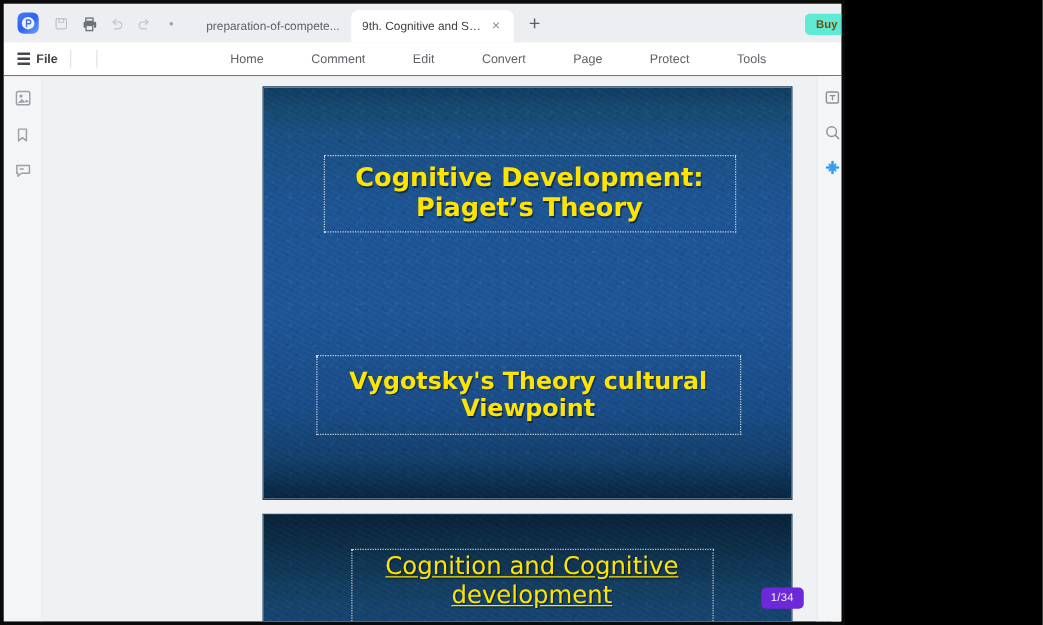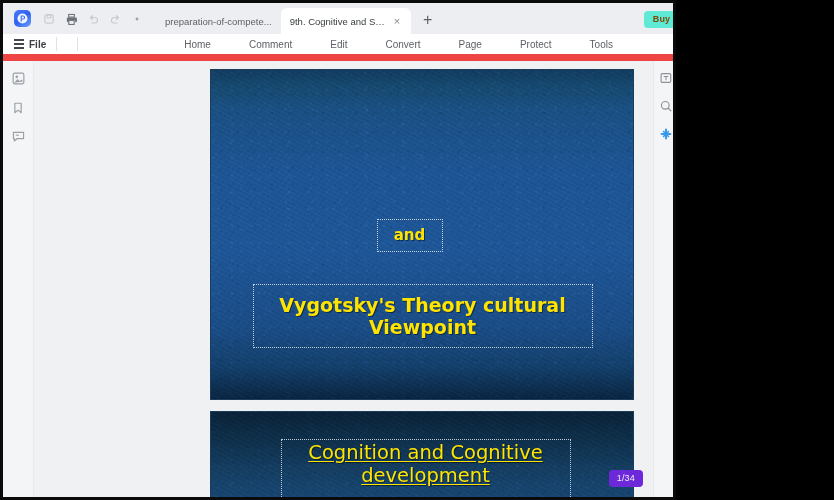--- a/index.html
+++ b/index.html
@@ -93,21 +93,21 @@
     display:flex; align-items:center; justify-content:center;
     overflow:hidden;
   }
 
   
   .ribbon {
     position: absolute; left: 0; top: 31px;
     width: 828px; height: 27px;
     background: #fff;
     display: flex; align-items: center;
-    border-bottom: 7px solid #ef4444;
+    border-bottom: 1px solid #ef4444;
   }
   .file-btn {
     display:flex; align-items:center; gap:5px;
     margin-left: 11px; font-size: 10px; font-weight: bold; color: #3c4043;
   }
   .ham { display:flex; flex-direction:column; gap:2.5px; }
   .ham i { display:block; width:10px; height:1.4px; background:#44484d; }
   .vsep { width:1px; height:14px; background:#e1e3e6; margin: 0 10px; }
   .zoomwrap { display:flex; align-items:center; gap:7px; }
   .zi { width:16px; height:16px; display:flex; align-items:center; justify-content:center; }
@@ -391,22 +391,22 @@
   </div>
 
   <div class="canvas">
     <div class="pages">
 
       <div class="slide slide1">
         <div class="slide-bg bg1"></div>
         <div class="tex"></div>
         <div class="tex2"></div>
 
-        <div class="tbox b2">
-          <div class="ttl">and</div>
+        <div class="tbox b1">
+          <div class="ttl">Cognitive Development: Piaget’s Theory</div>
         </div>
         <div class="tbox b3">
           <div class="ttl">Vygotsky's Theory cultural Viewpoint</div>
         </div>
       </div>
 
       <div class="slide slide2">
         <div class="slide-bg bg2"></div>
         <div class="tex"></div>
         <div class="tex2"></div>

